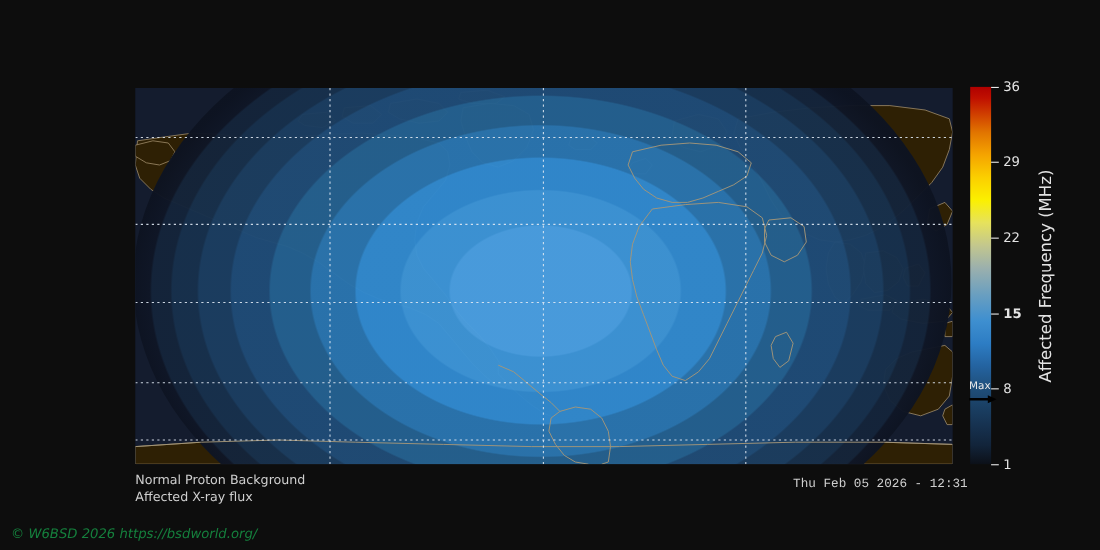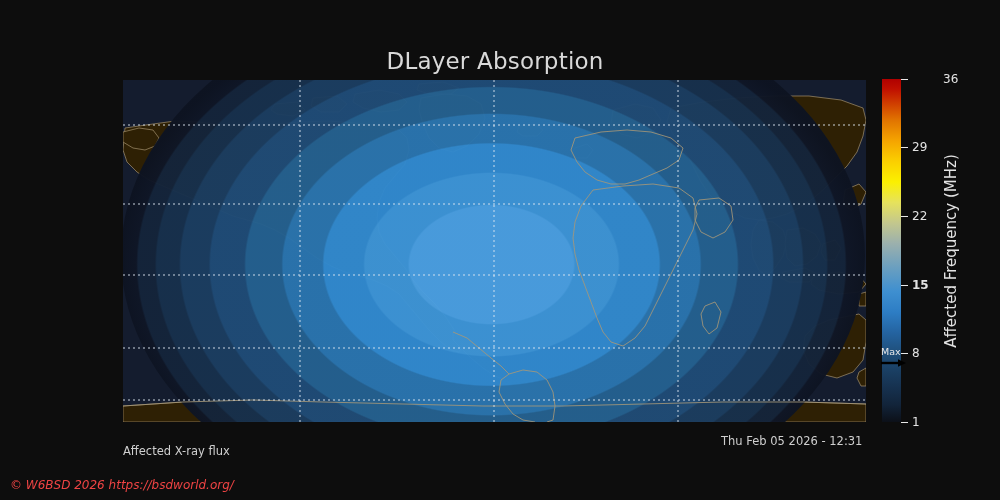--- a/index.html
+++ b/index.html
@@ -132,37 +132,36 @@
 
   
   .foot {
     position: absolute;
     color: #cfcfcf;
     font-size: 11.5px;
     white-space: nowrap;
   }
   #foot-l1 { left: 123px; top: 429px; }
   #foot-l2 { left: 123px; top: 444px; }
-  #foot-date { left: 721px; top: 434px; font-size: 11.5px; }
+  #foot-date { left: 721px; top: 434px; font-size: 11.5px; font-family: Liberation Mono, monospace; }
   #copyright {
     position: absolute;
     left: 10px;
     top: 478px;
-    color: #ef4444;
+    color: #15803d;
     font-size: 12px;
     font-style: italic;
     white-space: nowrap;
   }
 </style>
 </head>
 <body>
 
 <div id="page">
 
-  <div id="title">DLayer Absorption</div>
 
   <div id="map-wrap">
     <svg id="map-svg" width="743" height="342" viewBox="0 0 743 342" xmlns="http://www.w3.org/2000/svg">
       <defs>
         <radialGradient id="absorp" cx="0.498" cy="0.516" r="0.50">
           <stop offset="0.00" stop-color="#4a9ee0"></stop>
           <stop offset="0.22" stop-color="#4a9ee0"></stop>
           <stop offset="0.225" stop-color="#3d94d6"></stop>
           <stop offset="0.34" stop-color="#3d94d6"></stop>
           <stop offset="0.345" stop-color="#3189ce"></stop>
@@ -299,37 +298,38 @@
   </div>
 
   <div id="cbar">
     <div id="cbar-gradient"></div>
     <div class="cb-tick" style="top:0px;"></div>
     <div class="cb-tick" style="top:68px;"></div>
     <div class="cb-tick" style="top:137px;"></div>
     <div class="cb-tick" style="top:206px;"></div>
     <div class="cb-tick" style="top:274px;"></div>
     <div class="cb-tick" style="top:343px;"></div>
-    <div class="cb-lab" style="top:0px;margin-left:31px;">36</div>
+    <div class="cb-lab" style="top:0px;">36</div>
     <div class="cb-lab" style="top:68px;text-align:center;">29</div>
     <div class="cb-lab" style="top:137px;">22</div>
     <div class="cb-lab" style="top:206px;font-weight:bold;">15</div>
     <div class="cb-lab" style="top:274px;">8</div>
     <div class="cb-lab" style="top:343px;">1</div>
   </div>
 
   <div id="max-marker">
     <div id="max-label">Max</div>
     <svg id="max-arrow" viewBox="0 0 25 8" xmlns="http://www.w3.org/2000/svg">
       <line x1="0" y1="4" x2="18" y2="4" stroke="#000000" stroke-width="2.4"></line>
       <polygon points="17,0.3 25,4 17,7.7" fill="#000000"></polygon>
     </svg>
   </div>
 
   <div id="cbar-title">
     <span>Affected Frequency (MHz)</span>
   </div>
 
+  <div class="foot" id="foot-l1">Normal Proton Background</div>
   <div class="foot" id="foot-l2">Affected X-ray flux</div>
   <div class="foot" id="foot-date">Thu Feb 05 2026 - 12:31</div>
   <div id="copyright">© W6BSD 2026 https://bsdworld.org/</div>
 
 </div>
 
 </body></html>

